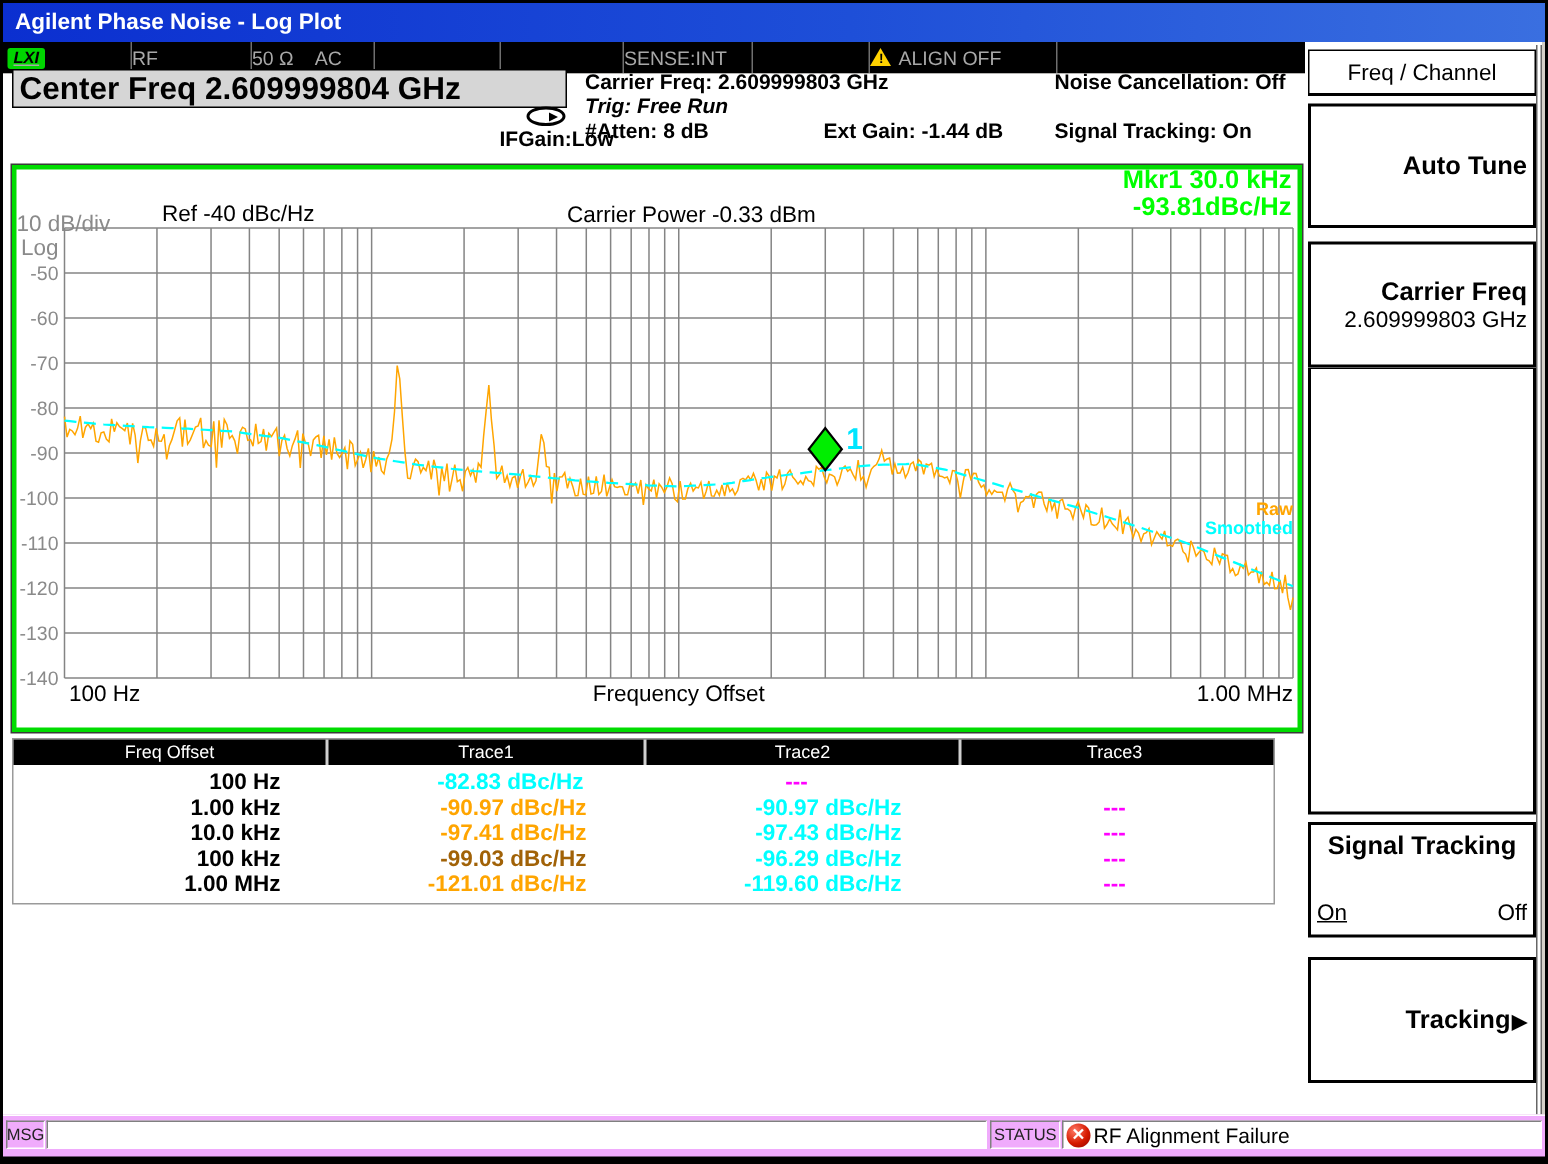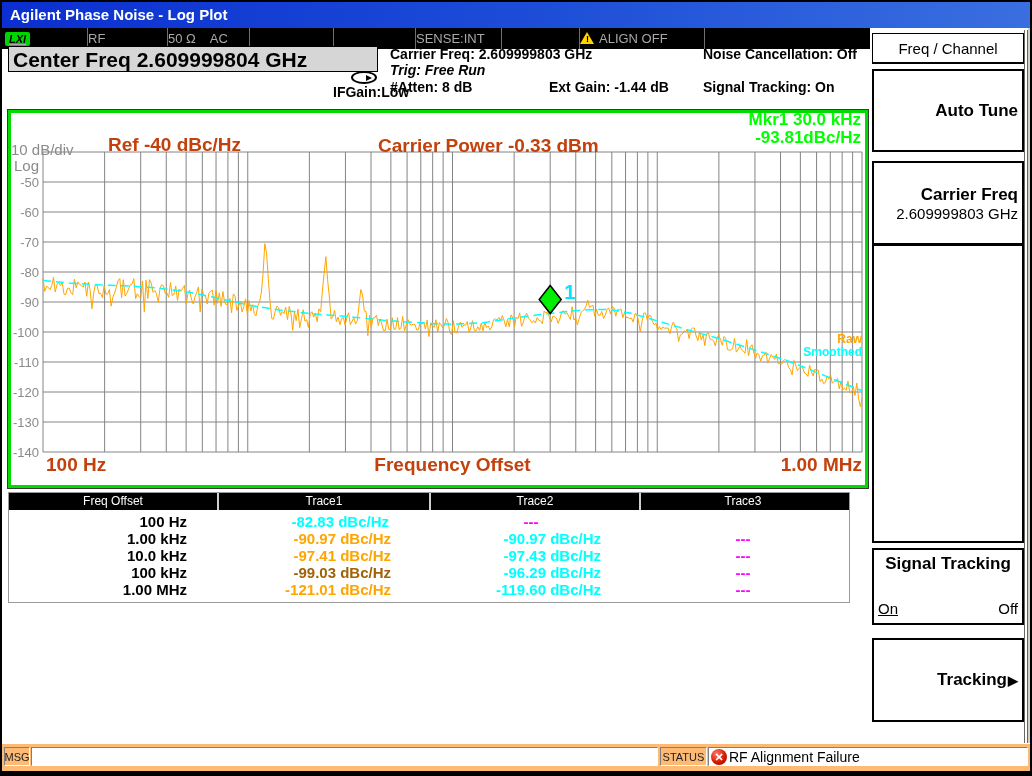--- a/index.html
+++ b/index.html
@@ -34,21 +34,21 @@
     border-radius:50%;box-sizing:border-box;}
   .goto-icon:after{content:"";position:absolute;right:3px;top:2px;width:0;height:0;
     border-top:3px solid transparent;border-bottom:3px solid transparent;border-left:6px solid #000;}
   
   .plot{position:absolute;left:8px;top:110px;width:860px;height:378px;background:#fff;
     border:3px solid #00dc00;box-sizing:border-box;box-shadow:0 0 0 1px #3a3a3a;}
   .plot-inner{position:absolute;left:0;top:0;width:854px;height:372px;}
   #plot-svg{position:absolute;left:0;top:0;}
   #plot-svg text{font-family:"Liberation Sans",sans-serif;}
   .pl-gray{position:absolute;color:#8a8a8a;font-size:15px;white-space:nowrap;}
-  .pl-black{position:absolute;color:#c2410c;font-weight:bold;font-size:19px;white-space:nowrap;}
+  .pl-black{position:absolute;color:#000000;font-weight:normal;font-size:15px;white-space:nowrap;}
   .mkr-readout{position:absolute;right:4px;top:-2px;text-align:right;color:#00ff00;
     font-weight:bold;font-size:17px;line-height:18px;white-space:nowrap;}
   .xaxis-row{position:absolute;left:32px;top:341px;width:819px;height:18px;}
   .xaxis-row .xl{position:absolute;left:3px;}
   .xaxis-row .xc{position:absolute;left:0;right:0;text-align:center;}
   .xaxis-row .xr{position:absolute;right:0px;}
   .trace-tag{position:absolute;font-size:12px;white-space:nowrap;font-weight:bold;}
   
   .ptable{position:absolute;left:8px;top:492px;width:840px;border:1px solid #9a9a9a;background:#fff;}
   .ptable-head{display:flex;background:#000;height:17px;}
@@ -75,21 +75,21 @@
   .key-sigtrack{left:872px;top:548px;width:152px;height:77px;padding:4px;display:flex;
     flex-direction:column;justify-content:space-between;}
   .key-sigtrack .l1{font-weight:bold;font-size:17px;text-align:center;white-space:nowrap;}
   .key-sigtrack .l2{display:flex;justify-content:space-between;font-size:15px;padding:0 0 2px 0;}
   .key-sigtrack .on{text-decoration:underline;}
   .key-tracking{left:872px;top:638px;width:152px;height:84px;display:flex;align-items:center;
     justify-content:flex-end;padding-right:4px;font-weight:bold;font-size:17px;}
   .side-rail{position:absolute;left:1024px;top:30px;width:2px;height:713px;
     border-left:1px solid #666;border-right:1px solid #666;}
   
-  .footer{position:absolute;left:2px;top:743px;width:1028px;height:27px;background:#fdba74;border-top:1px solid #fff;}
+  .footer{position:absolute;left:2px;top:743px;width:1028px;height:27px;background:#f0abfc;border-top:1px solid #fff;}
   .sunken{border-top:1px solid #808080;border-left:1px solid #808080;
     border-bottom:1px solid #fff;border-right:1px solid #fff;box-sizing:border-box;}
   .f-label{position:absolute;top:3px;height:19px;font-size:11px;color:#222;
     display:flex;align-items:center;justify-content:center;}
   .f-box{position:absolute;top:3px;height:19px;background:#fff;}
   .status-box{display:flex;align-items:center;padding-left:2px;font-size:14px;color:#000;gap:2px;}
   .err-icon{width:16px;height:16px;border-radius:50%;flex:0 0 16px;
     background:radial-gradient(circle at 35% 30%,#ff7a66,#d61a00 55%,#8f0000);
     color:#fff;font-weight:bold;font-size:11px;line-height:16px;text-align:center;}
 </style>

